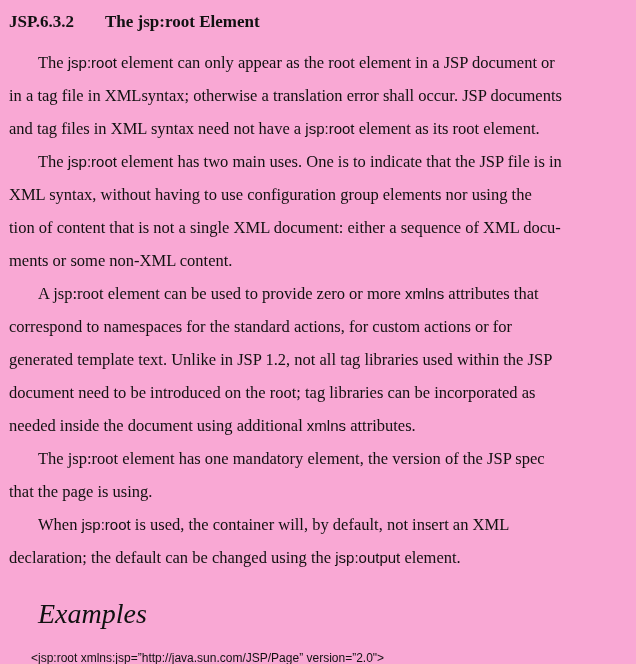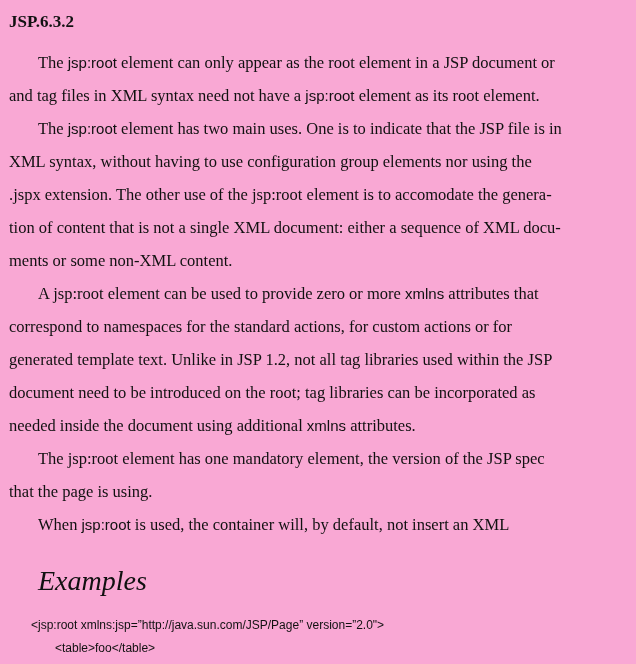--- a/index.html
+++ b/index.html
@@ -45,37 +45,39 @@
     font-size: 12px;
   }
   .cline { line-height: 23px; white-space: pre; }
 </style>
 </head>
 <body>
 
 <div class="page">
   <div class="heading">
     <span class="hnum">JSP.6.3.2</span>
+    <span class="htitle">The jsp:root Element</span>
   </div>
   <div id="paras">
       <div class="bline findent">The <span class="inline-code">jsp:root</span> element can only appear as the root element in a JSP document or</div>
+      <div class="bline">in a tag file in XMLsyntax; otherwise a translation error shall occur. JSP documents</div>
       <div class="bline">and tag files in XML syntax need not have a <span class="inline-code">jsp:root</span> element as its root element.</div>
       <div class="bline findent">The <span class="inline-code">jsp:root</span> element has two main uses. One is to indicate that the JSP file is in</div>
       <div class="bline">XML syntax, without having to use configuration group elements nor using the</div>
-      <div class="bline">.jspx extension. The other use of the jsp:root element is to accomodate the genera-</div>
       <div class="bline">tion of content that is not a single XML document: either a sequence of XML docu-</div>
       <div class="bline">ments or some non-XML content.</div>
       <div class="bline findent">A jsp:root element can be used to provide zero or more <span class="inline-code">xmlns</span> attributes that</div>
       <div class="bline">correspond to namespaces for the standard actions, for custom actions or for</div>
       <div class="bline">generated template text. Unlike in JSP 1.2, not all tag libraries used within the JSP</div>
       <div class="bline">document need to be introduced on the root; tag libraries can be incorporated as</div>
       <div class="bline">needed inside the document using additional <span class="inline-code">xmlns</span> attributes.</div>
       <div class="bline findent">The jsp:root element has one mandatory element, the version of the JSP spec</div>
       <div class="bline">that the page is using.</div>
       <div class="bline findent">When <span class="inline-code">jsp:root</span> is used, the container will, by default, not insert an XML</div>
+      <div class="bline">declaration; the default can be changed using the <span class="inline-code">jsp:output</span> element.</div>
     </div>
   <div class="ex-heading">Examples</div>
   <div id="code" class="code">
       <div class="cline" style="padding-left: 0px;">&lt;jsp:root xmlns:jsp=”http://java.sun.com/JSP/Page” version=”2.0"&gt;</div>
       <div class="cline" style="padding-left: 24px;">&lt;table&gt;foo&lt;/table&gt;</div>
       <div class="cline" style="padding-left: 24px; text-decoration: underline;">&lt;table&gt;bar&lt;/table&gt;</div>
       <div class="cline" style="padding-left: 0px;">&lt;/jsp:root&gt;</div>
     </div>
 </div>
 

